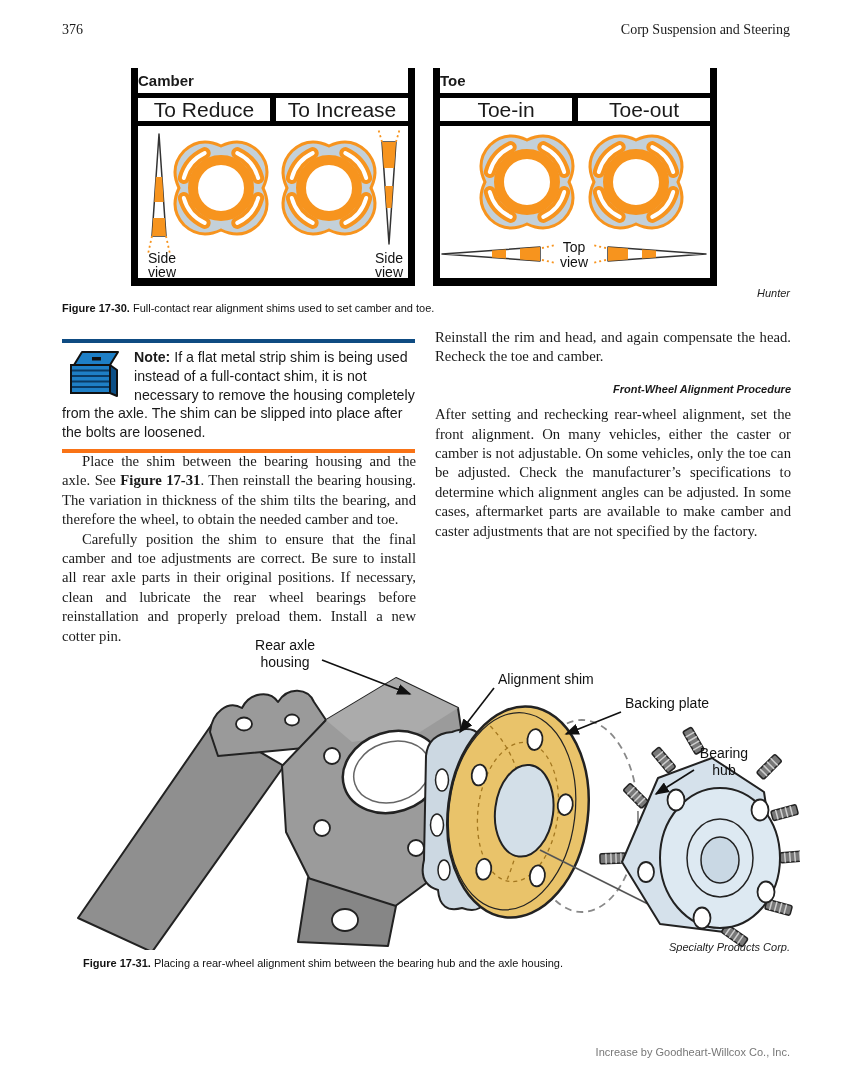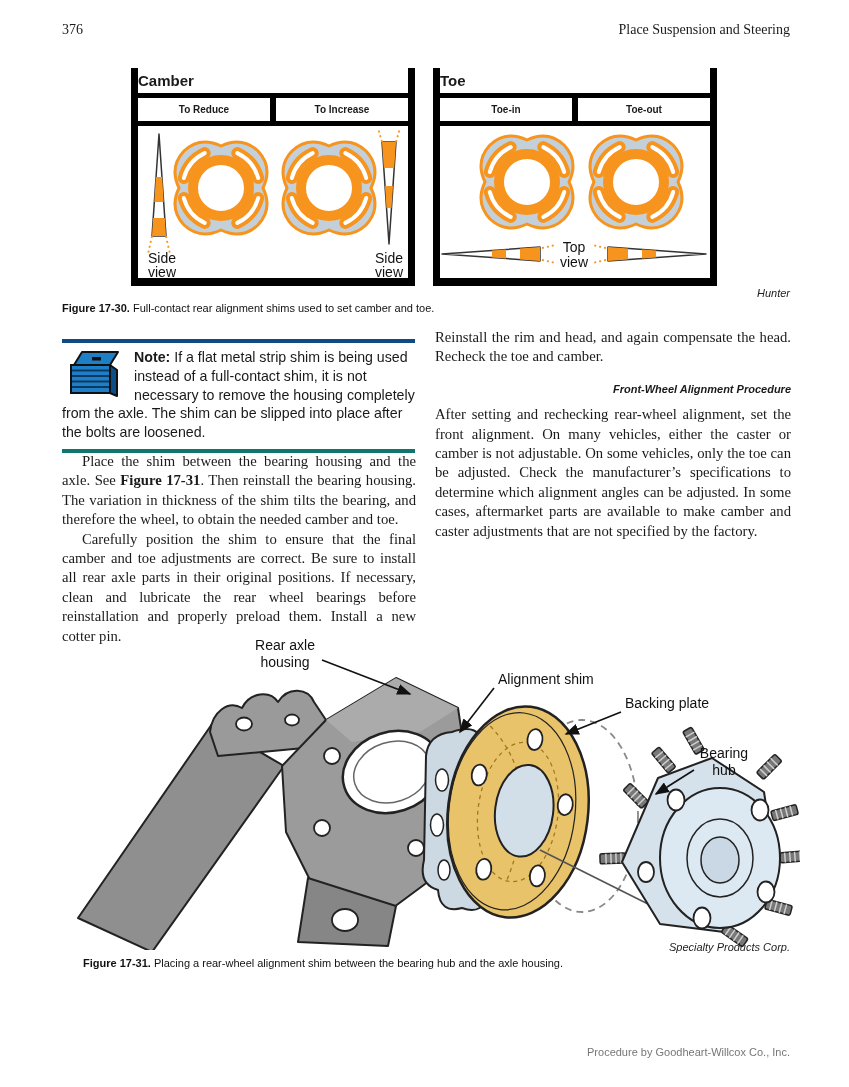--- a/index.html
+++ b/index.html
@@ -14,36 +14,36 @@
 
   
   .fig30 { left:131px; top:68px; display:flex; gap:18px; }
   .panel { width:270px; border-left:7px solid #000; border-right:7px solid #000;
            border-bottom:8px solid #000; background:#fff; }
   .panel-title { height:25px; line-height:26px; 
                  font-family:"Liberation Sans", sans-serif; font-weight:bold; font-size:15px; }
   .hrule { height:5px; background:#000; }
   .heads { display:flex; height:23px; }
   .head { flex:1; text-align:center; font-family:"Liberation Sans", sans-serif;
-          font-weight:bold; font-size:10px; line-height:24px; }
+          font-weight:normal; font-size:21px; line-height:24px; }
   .head-div { width:6px; background:#000; }
   .panel-body { height:152px; position:relative; }
   .panel-body svg { position:absolute; left:0; top:0; }
 
   .credit { font-family:"Liberation Sans", sans-serif; font-style:italic; font-size:11px; color:#222; }
   .credit-30 { right:59px; top:287px; }
   .credit-31 { right:59px; top:941px; }
 
   .caption { font-family:"Liberation Sans", sans-serif; font-size:11px; color:#111; }
   .cap-30 { left:62px; top:302px; width:560px; }
   .cap-31 { left:62px; top:957px; width:700px;padding-left:21px; }
   .cap-label { font-weight:bold; }
 
   
-  .note { left:62px; top:339px; width:353px; border-top:4px solid #0E4B82; border-bottom:4px solid #0f766e;
+  .note { left:62px; top:339px; width:353px; border-top:4px solid #0E4B82; border-bottom:4px solid #f97316;
           padding:5px 0 7px 0; font-family:"Liberation Sans", sans-serif; font-size:14.2px; line-height:18.8px; }
   .toolbox { float:left; width:60px; height:50px; margin:1px 10px 2px 2px; }
   .note-label { font-weight:bold; }
 
   
   .col { width:354px; font-size:14.7px; line-height:19.4px; text-align:justify; }
   .leftcol { left:62px; top:452px; }
   .rightcol { left:435px; top:328px; width:356px; }
   .col p { margin:0; }
   .indent { text-indent:20px; }
@@ -56,21 +56,21 @@
 
   .copyright { right:59px; top:1046px; font-family:"Liberation Sans", sans-serif;
                font-size:11px; color:#777; }
 </style>
 </head>
 <body>
 
 <div class="page">
 
   <div class="abs rh rh-left">376</div>
-  <div class="abs rh rh-right">Place Suspension and Steering</div>
+  <div class="abs rh rh-right">Corp Suspension and Steering</div>
 
   <div class="abs fig30">
 
     <div class="panel">
       <div class="panel-title">Camber</div>
       <div class="hrule"></div>
       <div class="heads">
         <div class="head">To Reduce</div>
         <div class="head-div"></div>
         <div class="head">To Increase</div>
@@ -277,15 +277,15 @@
 
       <text class="fig-label" x="664" y="138" text-anchor="middle">Bearing</text>
       <text class="fig-label" x="664" y="155" text-anchor="middle">hub</text>
       <line x1="634" y1="150" x2="596" y2="174" stroke="#111" stroke-width="1.6" marker-end="url(#ah)"></line>
     </svg>
   </div>
 
   <div class="abs credit credit-31">Specialty Products Corp.</div>
   <div class="abs caption cap-31"><span class="cap-label">Figure 17-31.</span><span> Placing a rear-wheel alignment shim between the bearing hub and the axle housing.</span></div>
 
-  <div class="abs copyright">Procedure by Goodheart-Willcox Co., Inc.</div>
+  <div class="abs copyright">Increase by Goodheart-Willcox Co., Inc.</div>
 
 </div>
 
 </body></html>

